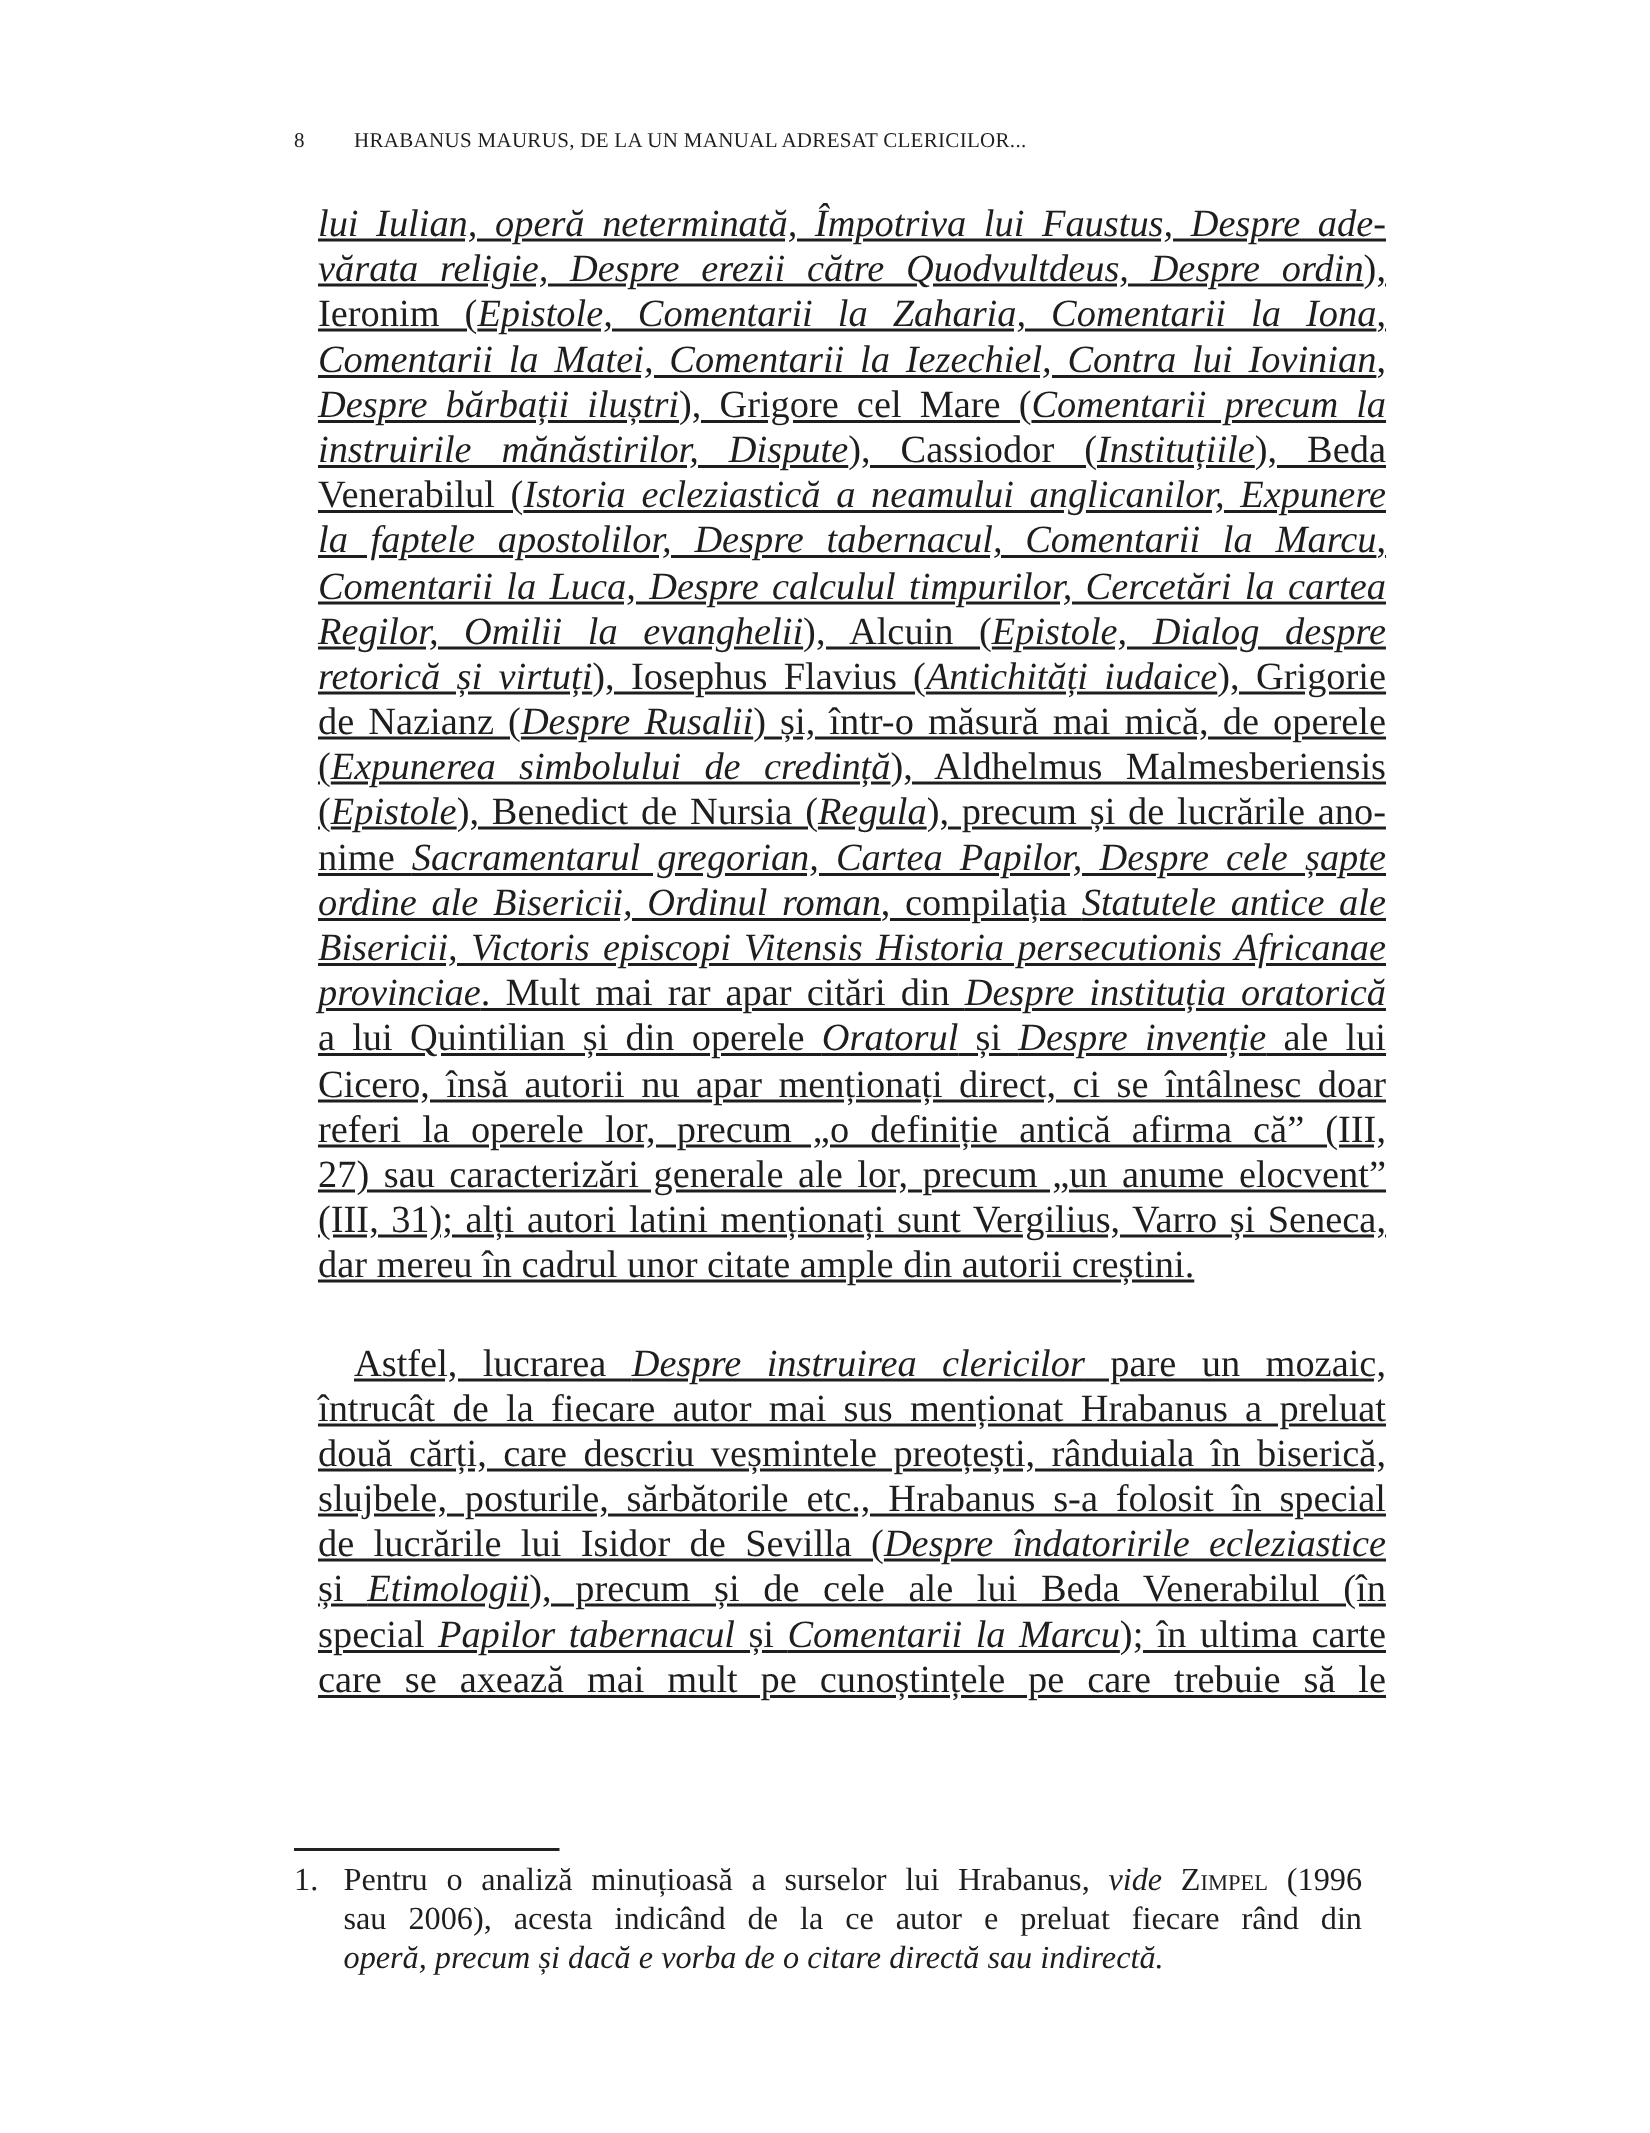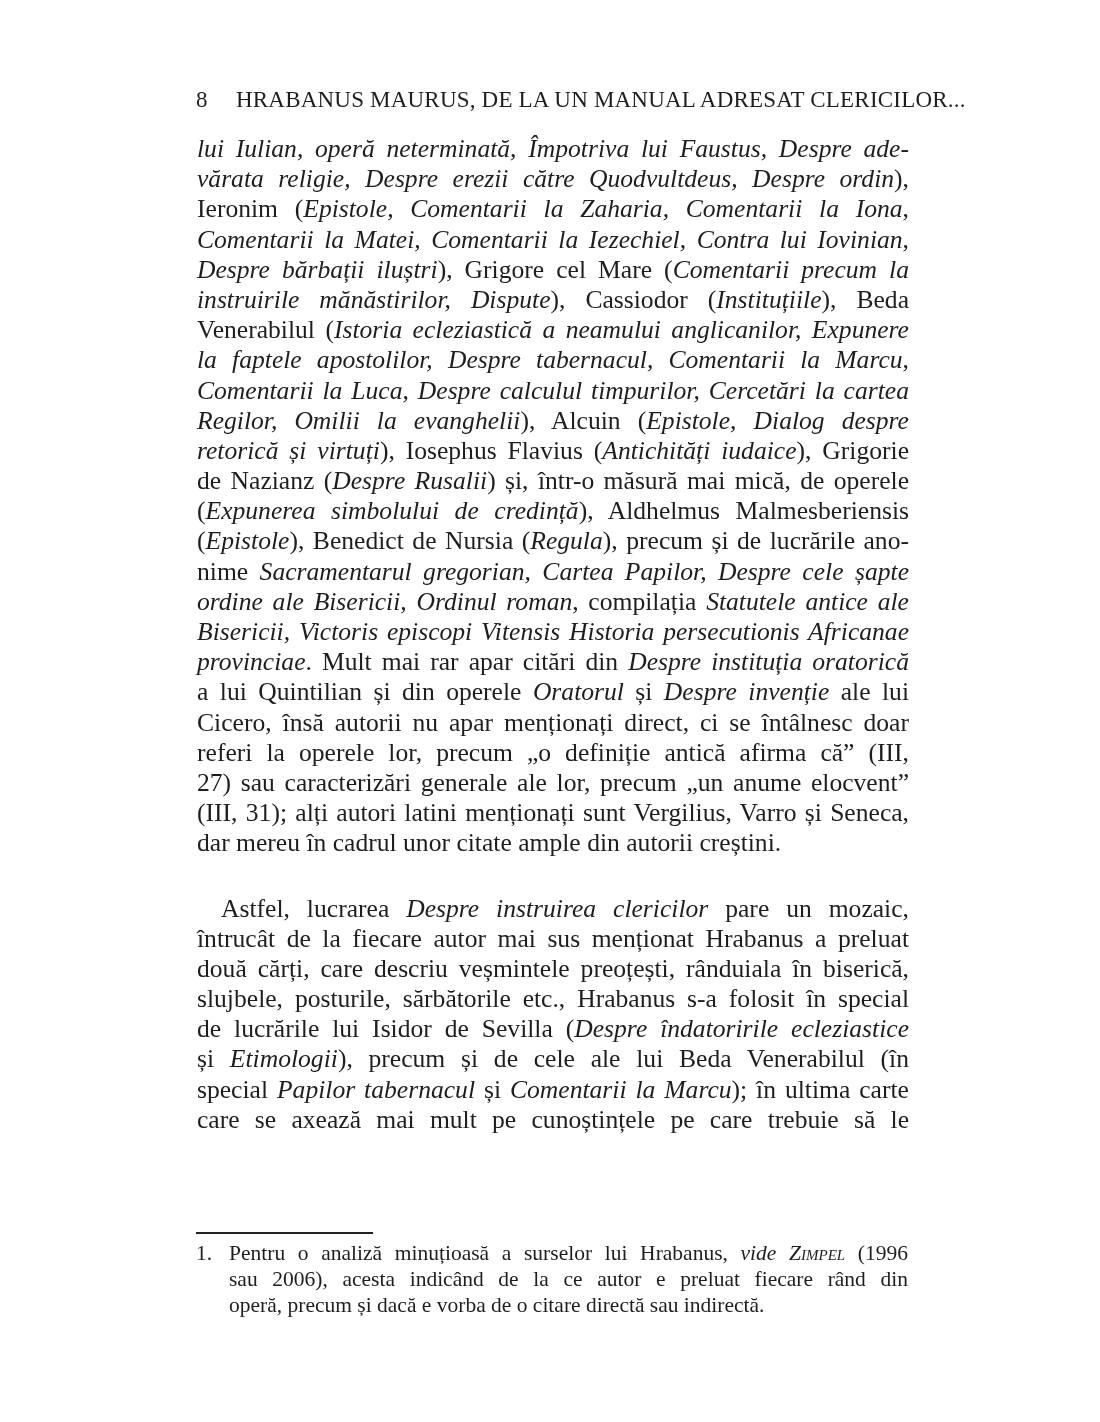--- a/index.html
+++ b/index.html
@@ -1,35 +1,35 @@
 <!DOCTYPE html>
 <html><head>
 <meta charset="utf-8">
 <style>
   html, body { margin: 0; padding: 0; background: #ffffff; }
   body { width: 1100px; height: 1422px; position: relative; overflow: hidden;
          font-family: "Liberation Serif", "DejaVu Serif", serif; color: #1e1e1e; }
   .page { position: absolute; left: 196px; top: 0; width: 712px; }
   .running-head { position: absolute; top: 87px; left: 0; width: 712px;
-                  font-size: 23px; letter-spacing: 0.2px; white-space: nowrap; }
+                  font-size: 14px; letter-spacing: 0.2px; white-space: nowrap; }
   .running-head .num { display: inline-block; width: 40px; }
-  .body { position: absolute; top: 134px; left: 1px; width: 712px; }
+  .body { position: absolute; top: 134px; left: 16px; width: 712px; text-decoration: underline; }
   .line { height: 30.2px; line-height: 30.2px; font-size: 25.6px;
           text-align: justify; text-align-last: justify; white-space: nowrap; overflow: visible; }
   .line.last { text-align-last: left; }
   .line.indent { padding-left: 24px; margin-top: 35px; }
   .line span { white-space: pre; }
   i { font-style: italic; }
   .rule { position: absolute; top: 1232px; left: 0; width: 177px; height: 2px; background: #222; }
   .footnote { position: absolute; top: 1240px; left: 0; width: 712px; }
   .fn-line { height: 26px; line-height: 26px; font-size: 21.5px;
              text-align: justify; text-align-last: justify; white-space: nowrap; padding-left: 33px; position: relative; }
-  .fn-line.last { text-align-last: left; }
+  .fn-line.last { text-align-last: left; font-style: italic; }
   .fn-num { position: absolute; left: 0; top: 0; }
-  .sc { font-variant: small-caps; font-style: italic; }
+  .sc { font-variant: small-caps; }
   sup { font-size: 12px; vertical-align: 10px; line-height: 0; }
 </style>
 </head>
 <body>
 
 <div class="page">
   <div class="running-head">
     <span class="num">8</span><span>HRABANUS MAURUS, DE LA UN MANUAL ADRESAT CLERICILOR...</span>
   </div>
 

